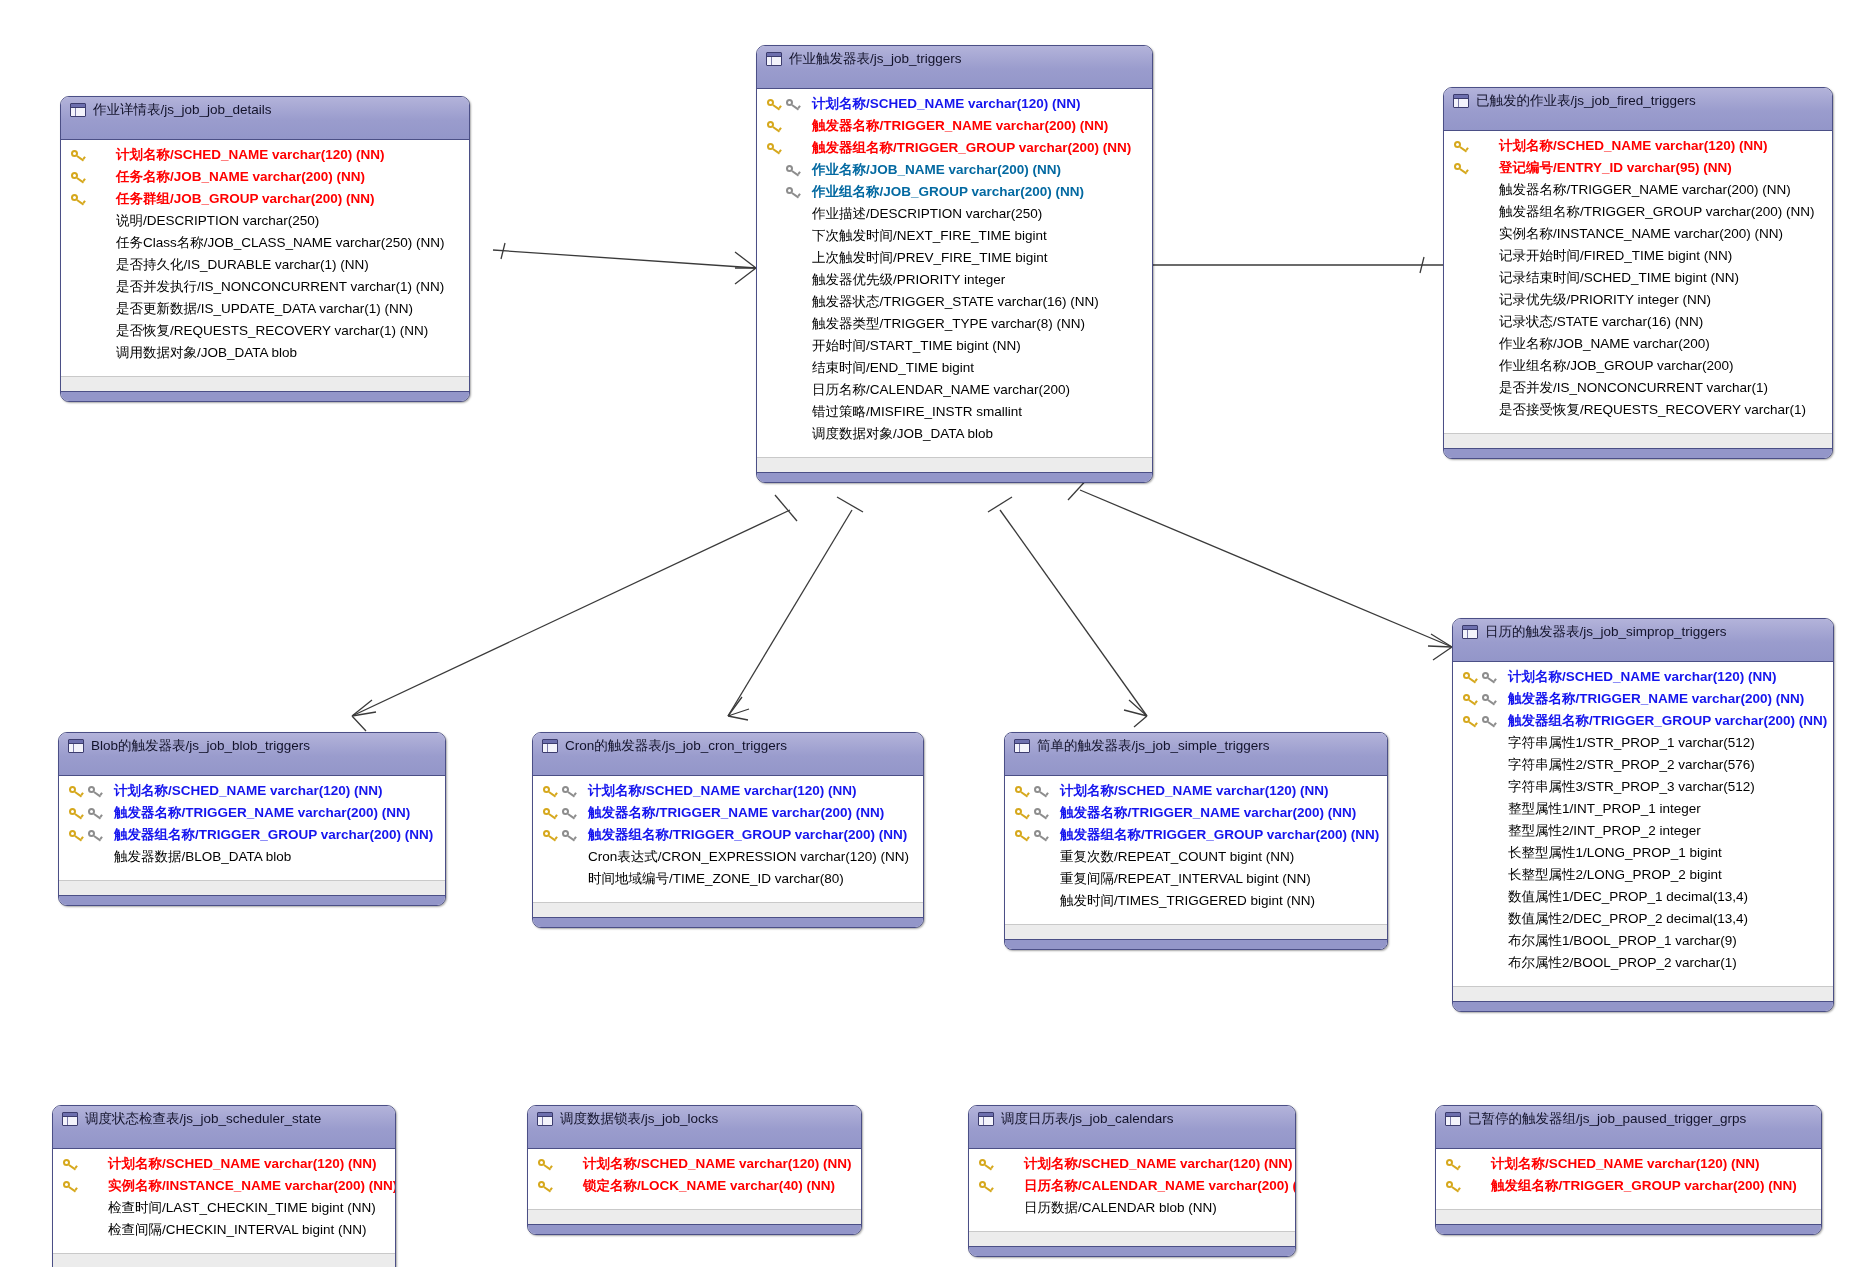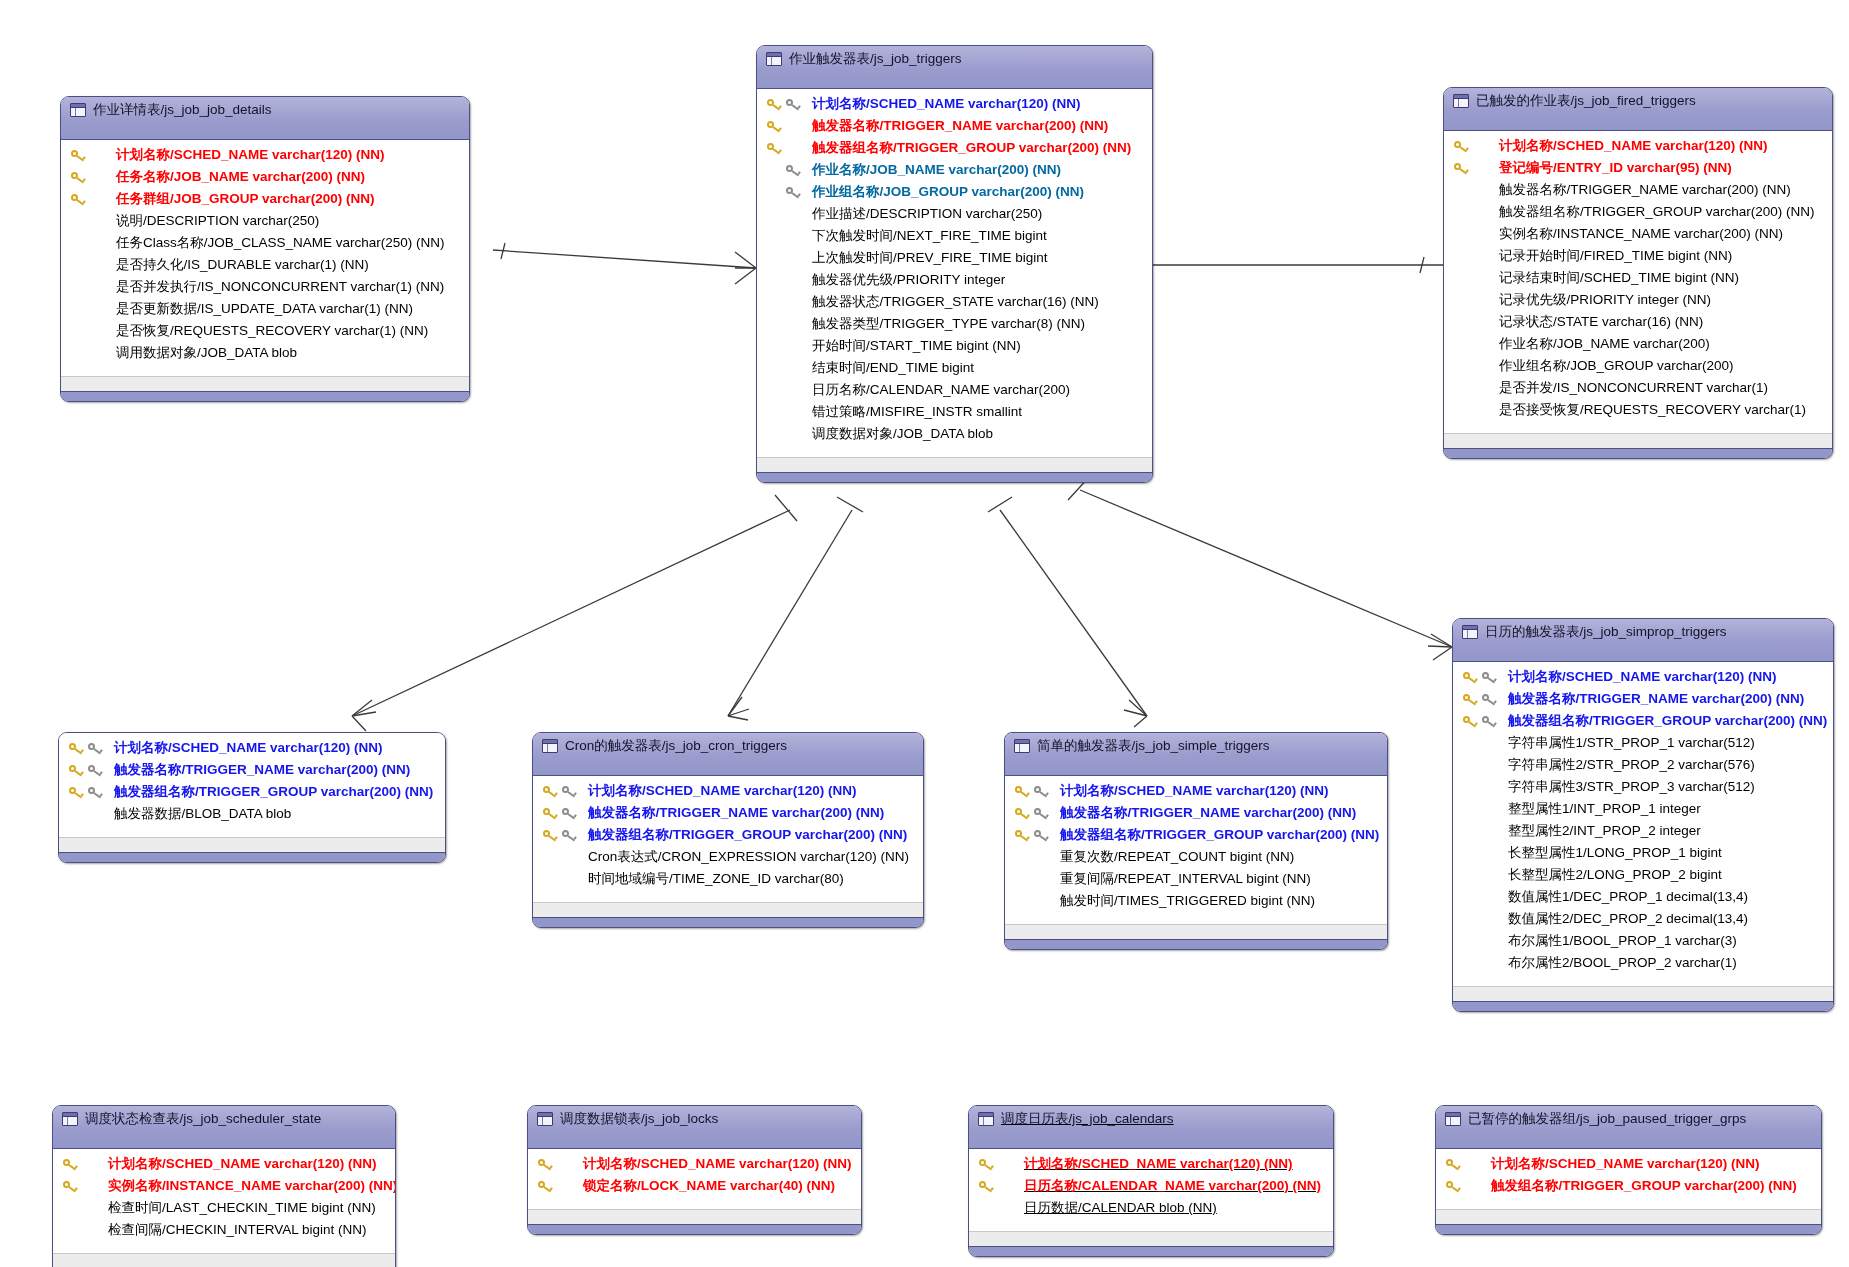--- a/index.html
+++ b/index.html
@@ -559,34 +559,38 @@
             <span class="key blank"></span>
             <span class="key blank"></span>
           </span>
           <span class="attr-text c-black">数值属性2/DEC_PROP_2 decimal(13,4)</span>
         </div>
         <div class="attr">
           <span class="keys">
             <span class="key blank"></span>
             <span class="key blank"></span>
           </span>
-          <span class="attr-text c-black">布尔属性1/BOOL_PROP_1 varchar(3)</span>
+          <span class="attr-text c-black">布尔属性1/BOOL_PROP_1 varchar(9)</span>
         </div>
         <div class="attr">
           <span class="keys">
             <span class="key blank"></span>
             <span class="key blank"></span>
           </span>
           <span class="attr-text c-black">布尔属性2/BOOL_PROP_2 varchar(1)</span>
         </div>
       </div>
       <div class="ent-footer"></div>
       <div class="ent-foot2"></div>
     </div>
     <div class="entity" style="left: 58px; top: 732px; width: 388px;">
+      <div class="ent-header">
+        <span class="tbl-icon"></span>
+        <span class="ent-title">Blob的触发器表/js_job_blob_triggers</span>
+      </div>
       <div class="ent-body">
         <div class="attr">
           <span class="keys">
             <span class="key pk">
               <i></i>
               <b></b>
             </span>
             <span class="key fk">
               <i></i>
               <b></b>
@@ -831,21 +835,21 @@
               <b></b>
             </span>
             <span class="key blank"></span>
           </span>
           <span class="attr-text c-red">锁定名称/LOCK_NAME varchar(40) (NN)</span>
         </div>
       </div>
       <div class="ent-footer"></div>
       <div class="ent-foot2"></div>
     </div>
-    <div class="entity" style="left: 968px; top: 1105px; width: 366px; text-decoration: underline;">
+    <div class="entity" style="left: 968px; top: 1105px; width: 328px;">
       <div class="ent-header">
         <span class="tbl-icon"></span>
         <span class="ent-title">调度日历表/js_job_calendars</span>
       </div>
       <div class="ent-body">
         <div class="attr">
           <span class="keys">
             <span class="key pk">
               <i></i>
               <b></b>

